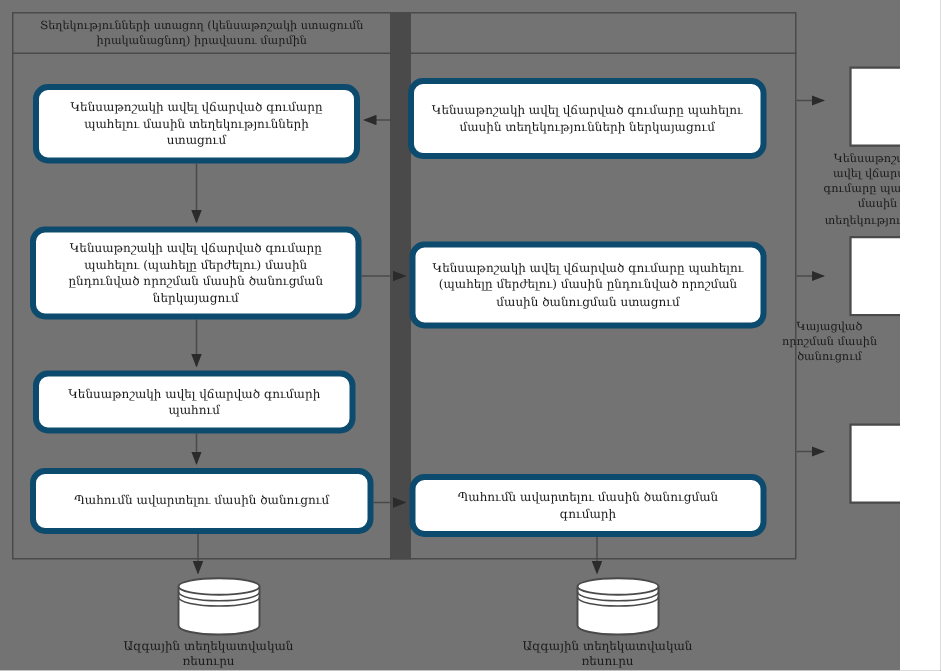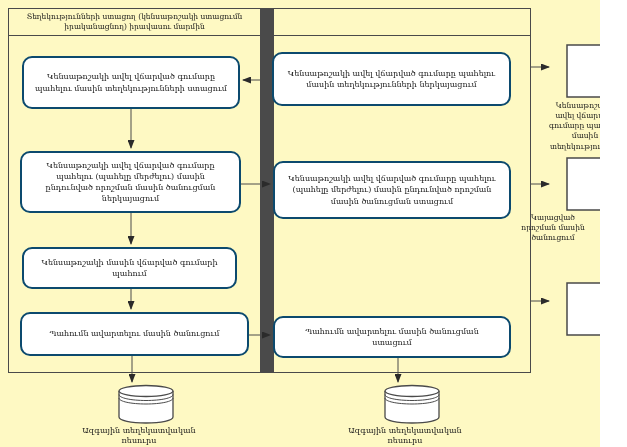--- a/index.html
+++ b/index.html
@@ -1,30 +1,30 @@
 <!DOCTYPE html>
 <html><head>
 <meta charset="utf-8">
 <style>
   html,body{margin:0;padding:0;background:#ffffff;}
   #stage{
-    position:relative;width:600px;height:447px;background:#fef9c3;overflow:hidden;
+    position:relative;width:600px;height:447px;background:#737373;overflow:hidden;
     font-family:"DejaVu Serif","DejaVu Sans",serif;color:#1a1a1a;
   }
   .abs{position:absolute;box-sizing:border-box;padding-left:14px;}
   
   .frame{border:1px solid #4a4a4a;background:transparent;}
   .hline,.vline{background:#4a4a4a;}
   .lane-header{
     display:flex;align-items:center;justify-content:center;text-align:center;
     font-size:7.5px;line-height:1.3;padding:1px 6px;
   }
   
   .pbox{
-    background:#ffffff;border:2px solid #0c4a6e;border-radius:10px;
+    background:#ffffff;border:4px solid #0c4a6e;border-radius:10px;
     display:flex;align-items:center;justify-content:center;text-align:center;
     font-size:8px;line-height:1.4;padding:3px 10px;
   }
   
   .doc-caption{
     text-align:center;font-size:7.5px;line-height:1.35;width:92px;
   }
   .db-caption{
     text-align:center;font-size:8px;line-height:1.3;width:150px;
   }
@@ -38,26 +38,26 @@
 <div id="stage">
 
   <div class="abs frame" style="left:8px;top:8px;width:523px;height:365px;"></div>
   <div class="abs hline" style="left:8px;top:35px;width:523px;height:1px;"></div>
   <div class="abs vline" style="left:260px;top:8px;width:1px;height:365px;"></div>
 
   <div class="abs lane-header" style="left:9px;top:9px;width:251px;height:26px;">Տեղեկությունների ստացող (կենսաթոշակի ստացումն իրականացնող) իրավասու մարմին</div>
 
   <div class="abs pbox" style="left:22px;top:56px;width:218px;height:53px;">Կենսաթոշակի ավել վճարված գումարը պահելու մասին տեղեկությունների ստացում</div>
   <div class="abs pbox" style="left:20px;top:151px;width:221px;height:62px;">Կենսաթոշակի ավել վճարված գումարը պահելու (պահելը մերժելու) մասին ընդունված որոշման մասին ծանուցման ներկայացում</div>
-  <div class="abs pbox" style="left:22px;top:247px;width:215px;height:42px;">Կենսաթոշակի մասին վճարված գումարի պահում</div>
+  <div class="abs pbox" style="left:22px;top:247px;width:215px;height:42px;">Կենսաթոշակի ավել վճարված գումարի պահում</div>
   <div class="abs pbox" style="left:272px;top:52px;width:239px;height:54px;">Կենսաթոշակի ավել վճարված գումարը պահելու մասին տեղեկությունների ներկայացում</div>
 
   <div class="abs pbox" style="left:20px;top:312px;width:229px;height:44px;">Պահումն ավարտելու մասին ծանուցում</div>
   <div class="abs pbox" style="left:273px;top:161px;width:238px;height:58px;">Կենսաթոշակի ավել վճարված գումարը պահելու (պահելը մերժելու) մասին ընդունված որոշման մասին ծանուցման ստացում</div>
-  <div class="abs pbox" style="left:273px;top:316px;width:238px;height:42px;">Պահումն ավարտելու մասին ծանուցման ստացում</div>
+  <div class="abs pbox" style="left:273px;top:316px;width:238px;height:42px;">Պահումն ավարտելու մասին ծանուցման գումարի</div>
 
   <div class="abs icon-wrap" style="left:552px;top:44px;">
     <svg width="52" height="54" viewBox="0 0 52 54">
       <path d="M1 1 H37 L51 15 V53 H1 Z" fill="#ffffff" stroke="#4a4a4a" stroke-width="1.5"></path>
       <path d="M37 1 V15 H51" fill="none" stroke="#4a4a4a" stroke-width="1.5"></path>
     </svg>
   </div>
   <div class="abs doc-caption" style="left:532px;top:101px;">Կենսաթոշակի ավել վճարված գումարը պահելու մասին տեղեկություններ</div>
 
   <div class="abs icon-wrap" style="left:552px;top:157px;">

